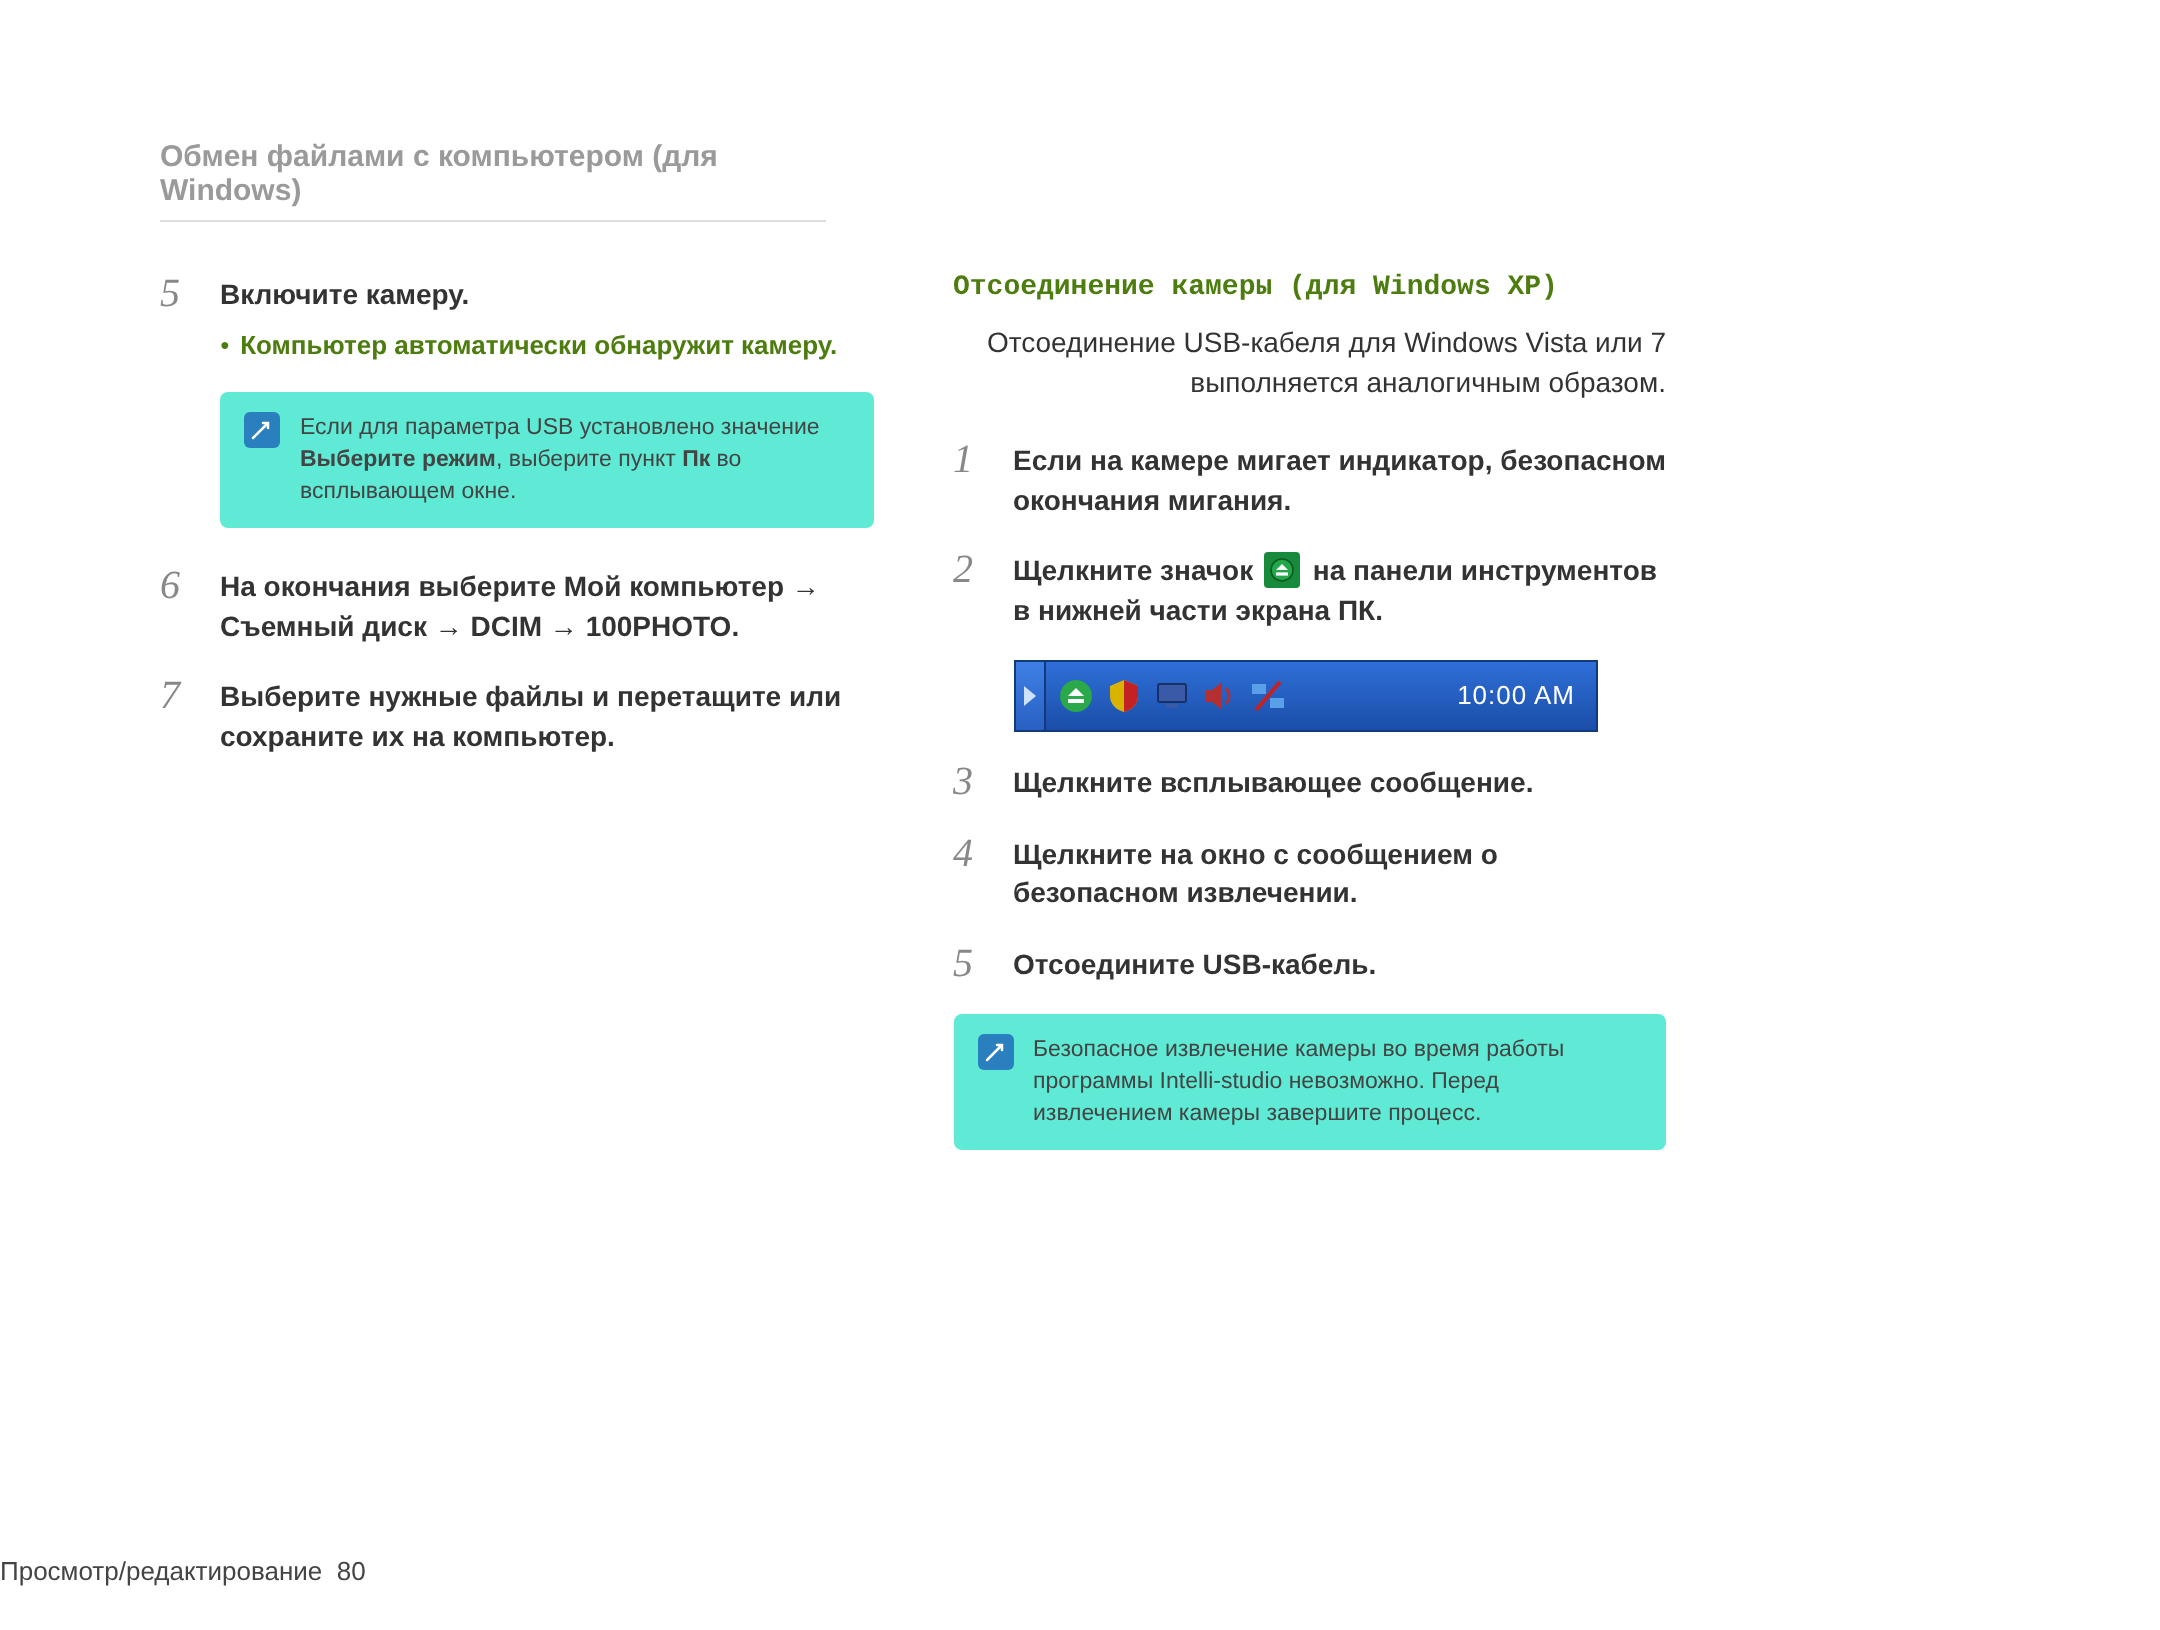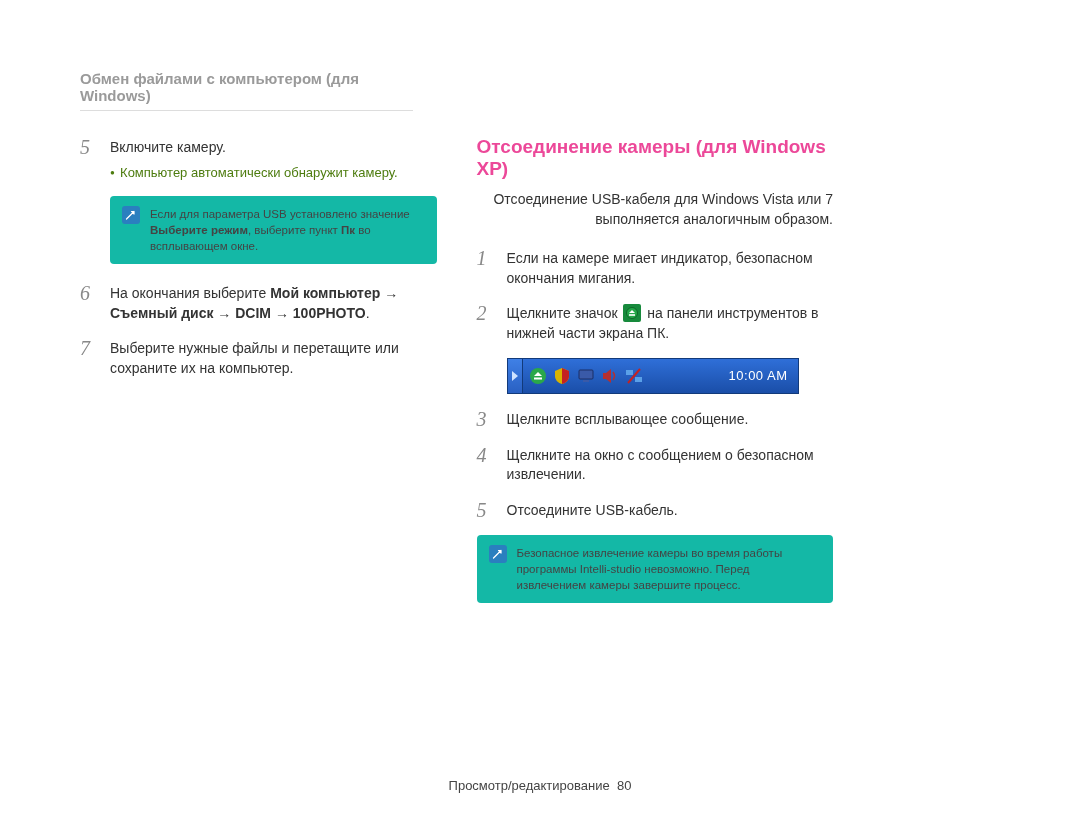--- a/index.html
+++ b/index.html
@@ -49,40 +49,41 @@
     font-style: italic;
     font-size: 20px;
     color: #888;
     width: 18px;
     flex: 0 0 18px;
     line-height: 1.1;
   }
   .step .body {
     flex: 1;
     padding-top: 2px;
+    font-weight: bold;
   }
   .bullets {
     margin: 6px 0 0 0;
     padding: 0;
     list-style: none;
   }
   .bullets li::before {
     content: "● ";
     font-size: 8px;
     vertical-align: 2px;
     margin-right: 3px;
   }
   .bullets li {
     color: #4d7c0f;
     font-size: 13px;
   }
 
   .note-box {
     margin: 8px 0 18px 30px;
-    background: #14b8a6;
+    background: #5eead4;
     border-radius: 4px;
     display: flex;
     padding: 10px 12px;
     gap: 10px;
     font-size: 11.5px;
     color: #444;
     line-height: 1.4;
   }
   .note-box.nomargin-left {
     margin-left: 0;
@@ -98,24 +99,25 @@
     justify-content: center;
   }
   .note-icon svg {
     width: 12px;
     height: 12px;
     fill: #fff;
     stroke: #fff;
   }
 
   .right-title {
-    color: #ec4899;
-    font-size: 19px;
+    color: #4d7c0f;
+    font-size: 14px;
     font-weight: bold;
     margin: 0 0 10px 0;
+    font-family: Liberation Mono, monospace;
   }
   .right-intro {
     margin: 0 0 18px 0;
     line-height: 1.4;
     text-align: right;
   }
 
   .taskbar-strip {
     margin: 10px 0 14px 30px;
     width: 290px;
@@ -170,21 +172,20 @@
   .inline-eject svg {
     position: absolute; left: 2px; top: 2px;
     width: 14px; height: 14px;
   }
 
   .footer {
     position: absolute;
     bottom: 22px;
     left: 0;
     width: 1080px;
-    text-align: center;
     font-size: 13px;
     color: #444;
   }
   .footer .pg {
     color: #444;
   }
 </style>
 </head>
 <body>
 

